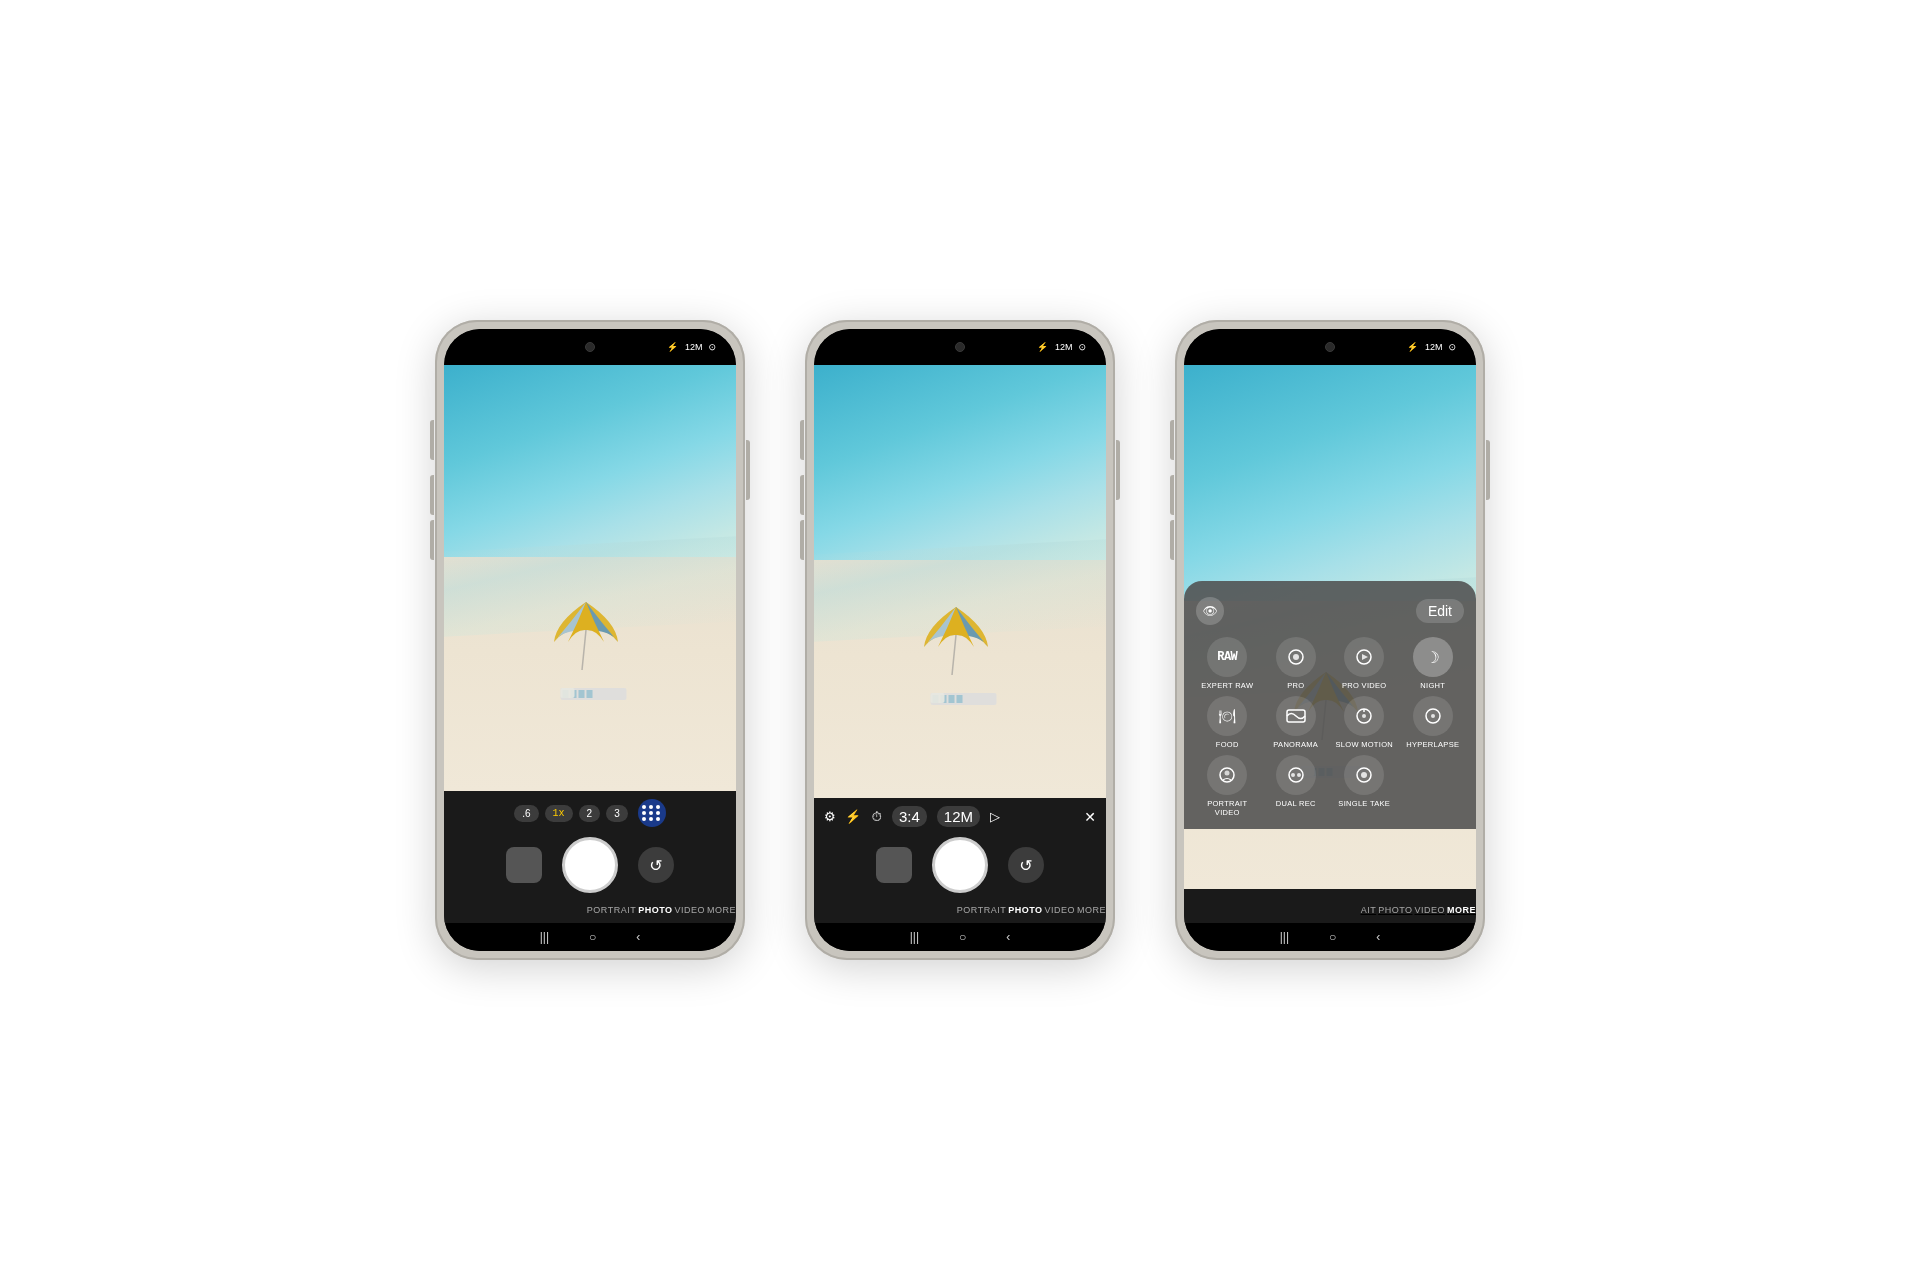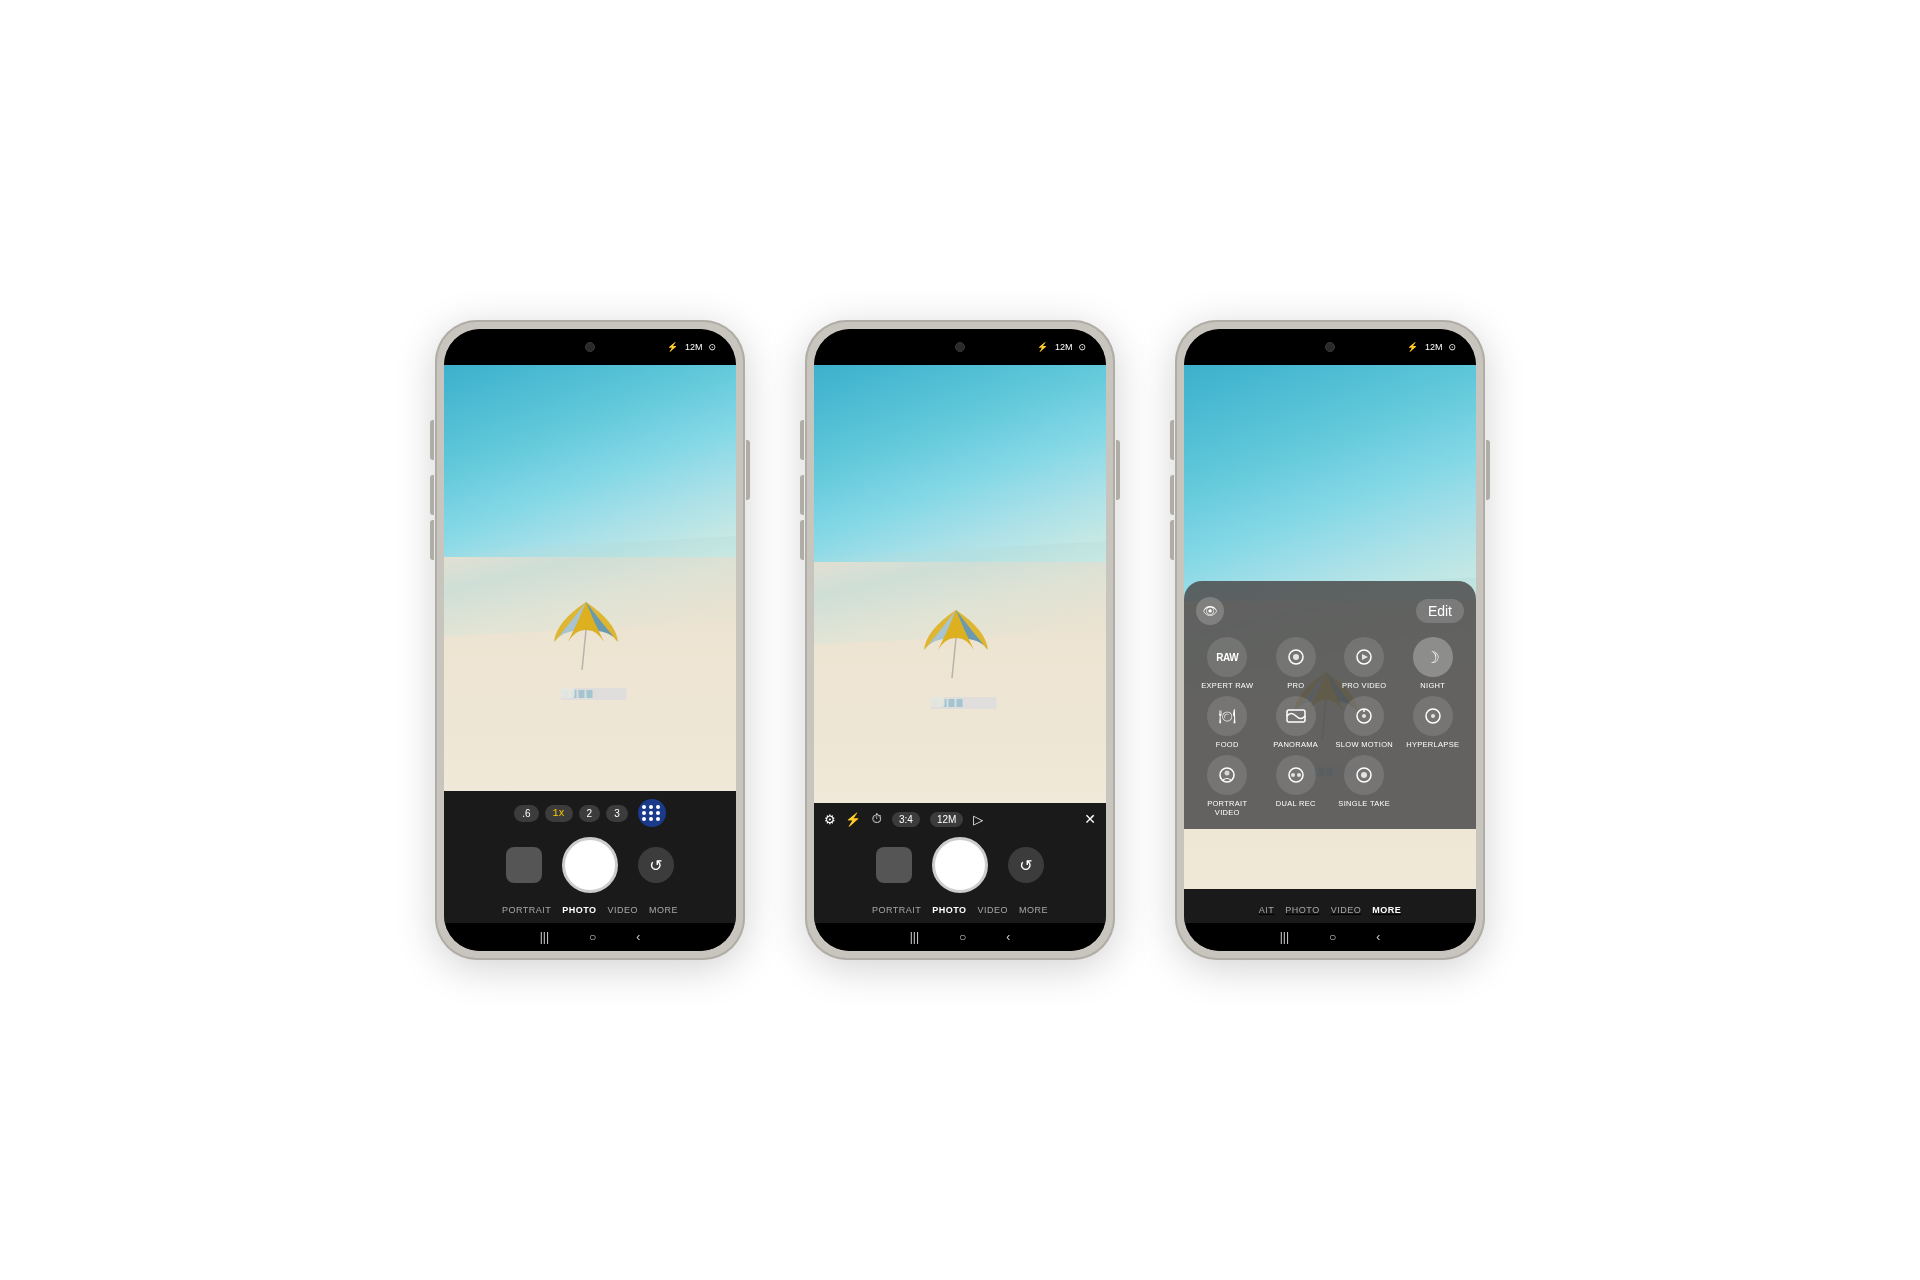--- a/index.html
+++ b/index.html
@@ -235,21 +235,21 @@
     .settings-icon {
       color: #fff;
       font-size: 13px;
       display: flex; align-items: center; justify-content: center;
     }
     .settings-badge {
       background: rgba(255,255,255,0.15);
       border-radius: 10px;
       padding: 2px 7px;
       color: #fff;
-      font-size: 10px;
+      font-size: 15px;
     }
     .settings-x {
       color: #fff;
       font-size: 14px;
       margin-left: auto;
     }
 
     
     .shutter-row {
       display: flex;
@@ -279,22 +279,22 @@
       display: flex;
       align-items: center;
       justify-content: center;
       color: #fff;
       font-size: 16px;
     }
 
     
     .mode-tabs {
       display: flex;
-      justify-content: center;
-      gap: 11px;
+      justify-content: flex-end;
+      gap: 2px;
       padding: 4px 0;
     }
     .mode-tab {
       color: rgba(255,255,255,0.6);
       font-size: 9px;
       letter-spacing: 0.5px;
       text-transform: uppercase;
     }
     .mode-tab.active {
       color: #fff;
@@ -579,21 +579,21 @@
             <span style="font-size:12px;">👁</span>
           </div>
           <div class="edit-btn">
             <span>Edit</span>
           </div>
         </div>
 
         <div class="more-grid">
 
           <div class="more-item">
-            <div class="more-item-icon" style="font-size:10px; font-weight:bold; letter-spacing:-0.5px;">RAW</div>
+            <div class="more-item-icon" style="font-size:12px; font-weight:bold; letter-spacing:-0.5px;font-family:Liberation Mono, monospace;">RAW</div>
             <span class="more-item-label">EXPERT RAW</span>
           </div>
           <div class="more-item">
             <div class="more-item-icon">
               <svg width="18" height="18" viewBox="0 0 18 18" fill="none" xmlns="http://www.w3.org/2000/svg">
                 <circle cx="9" cy="9" r="7" stroke="white" stroke-width="1.5"></circle>
                 <circle cx="9" cy="9" r="3" fill="white" fill-opacity="0.8"></circle>
               </svg>
             </div>
             <span class="more-item-label">PRO</span>

